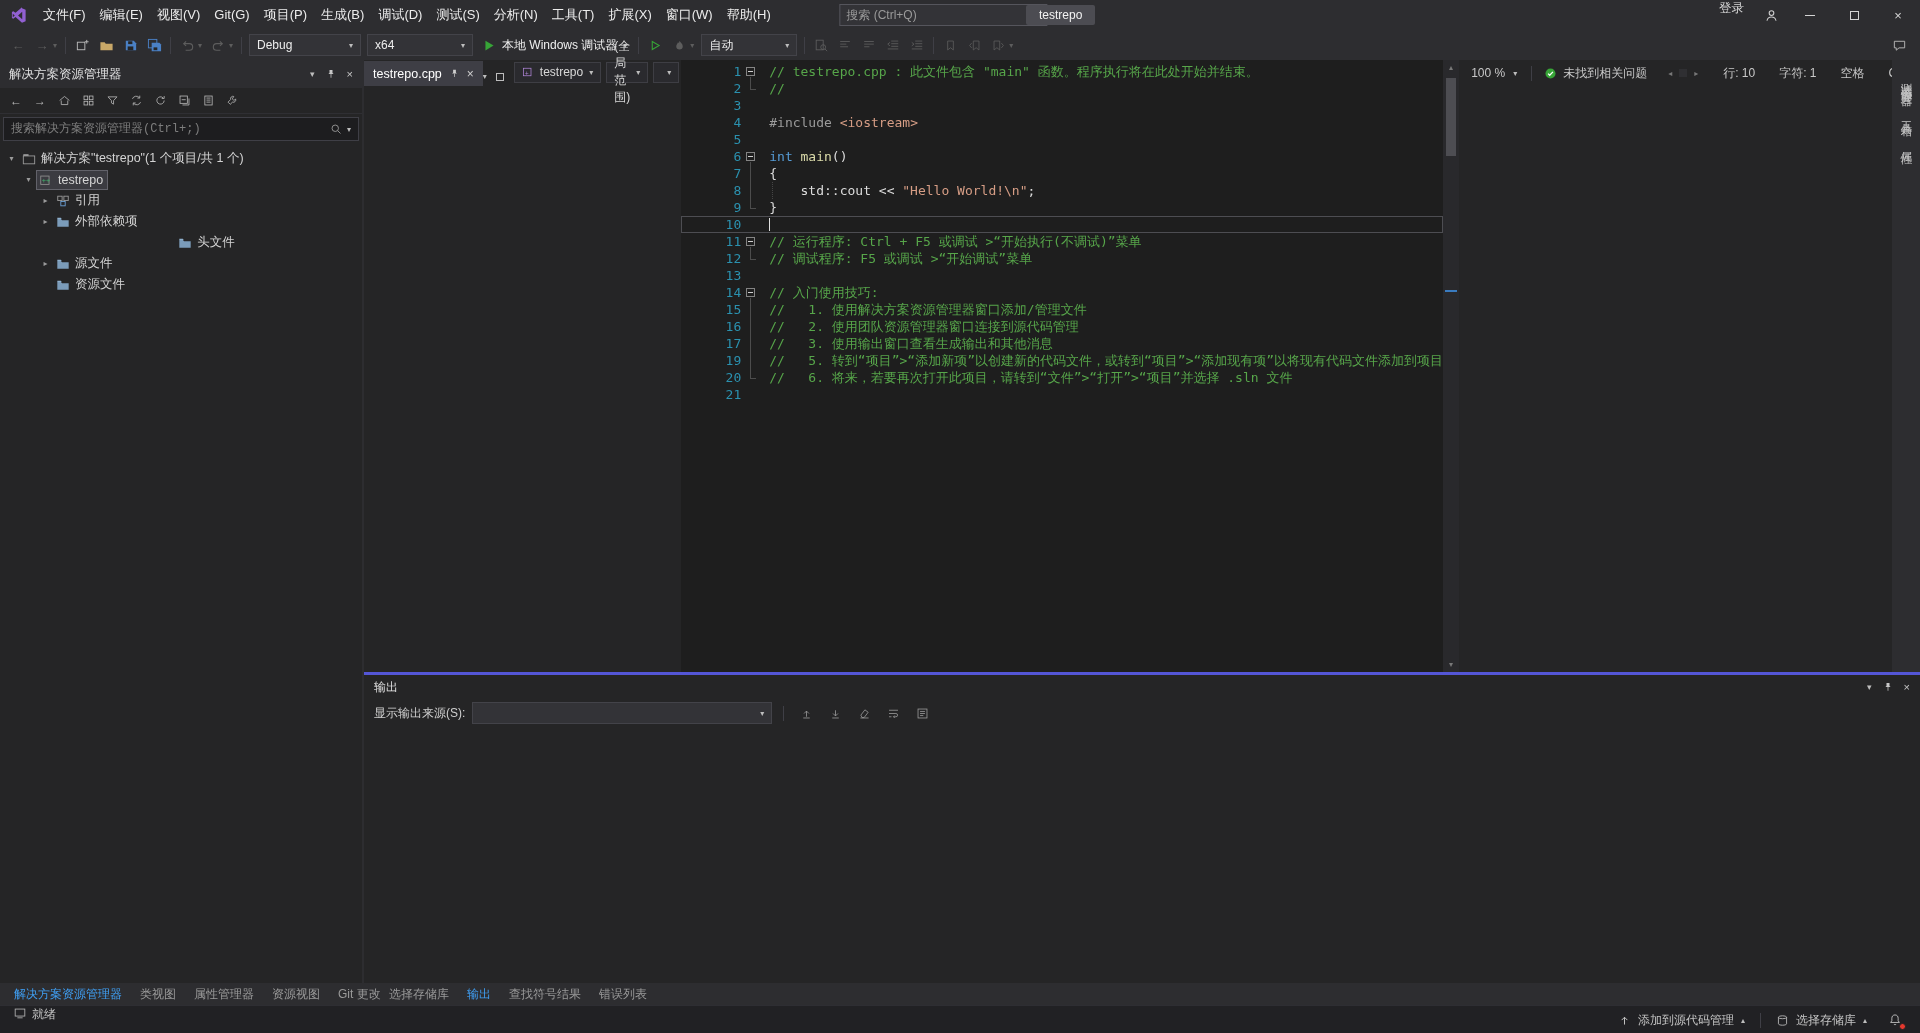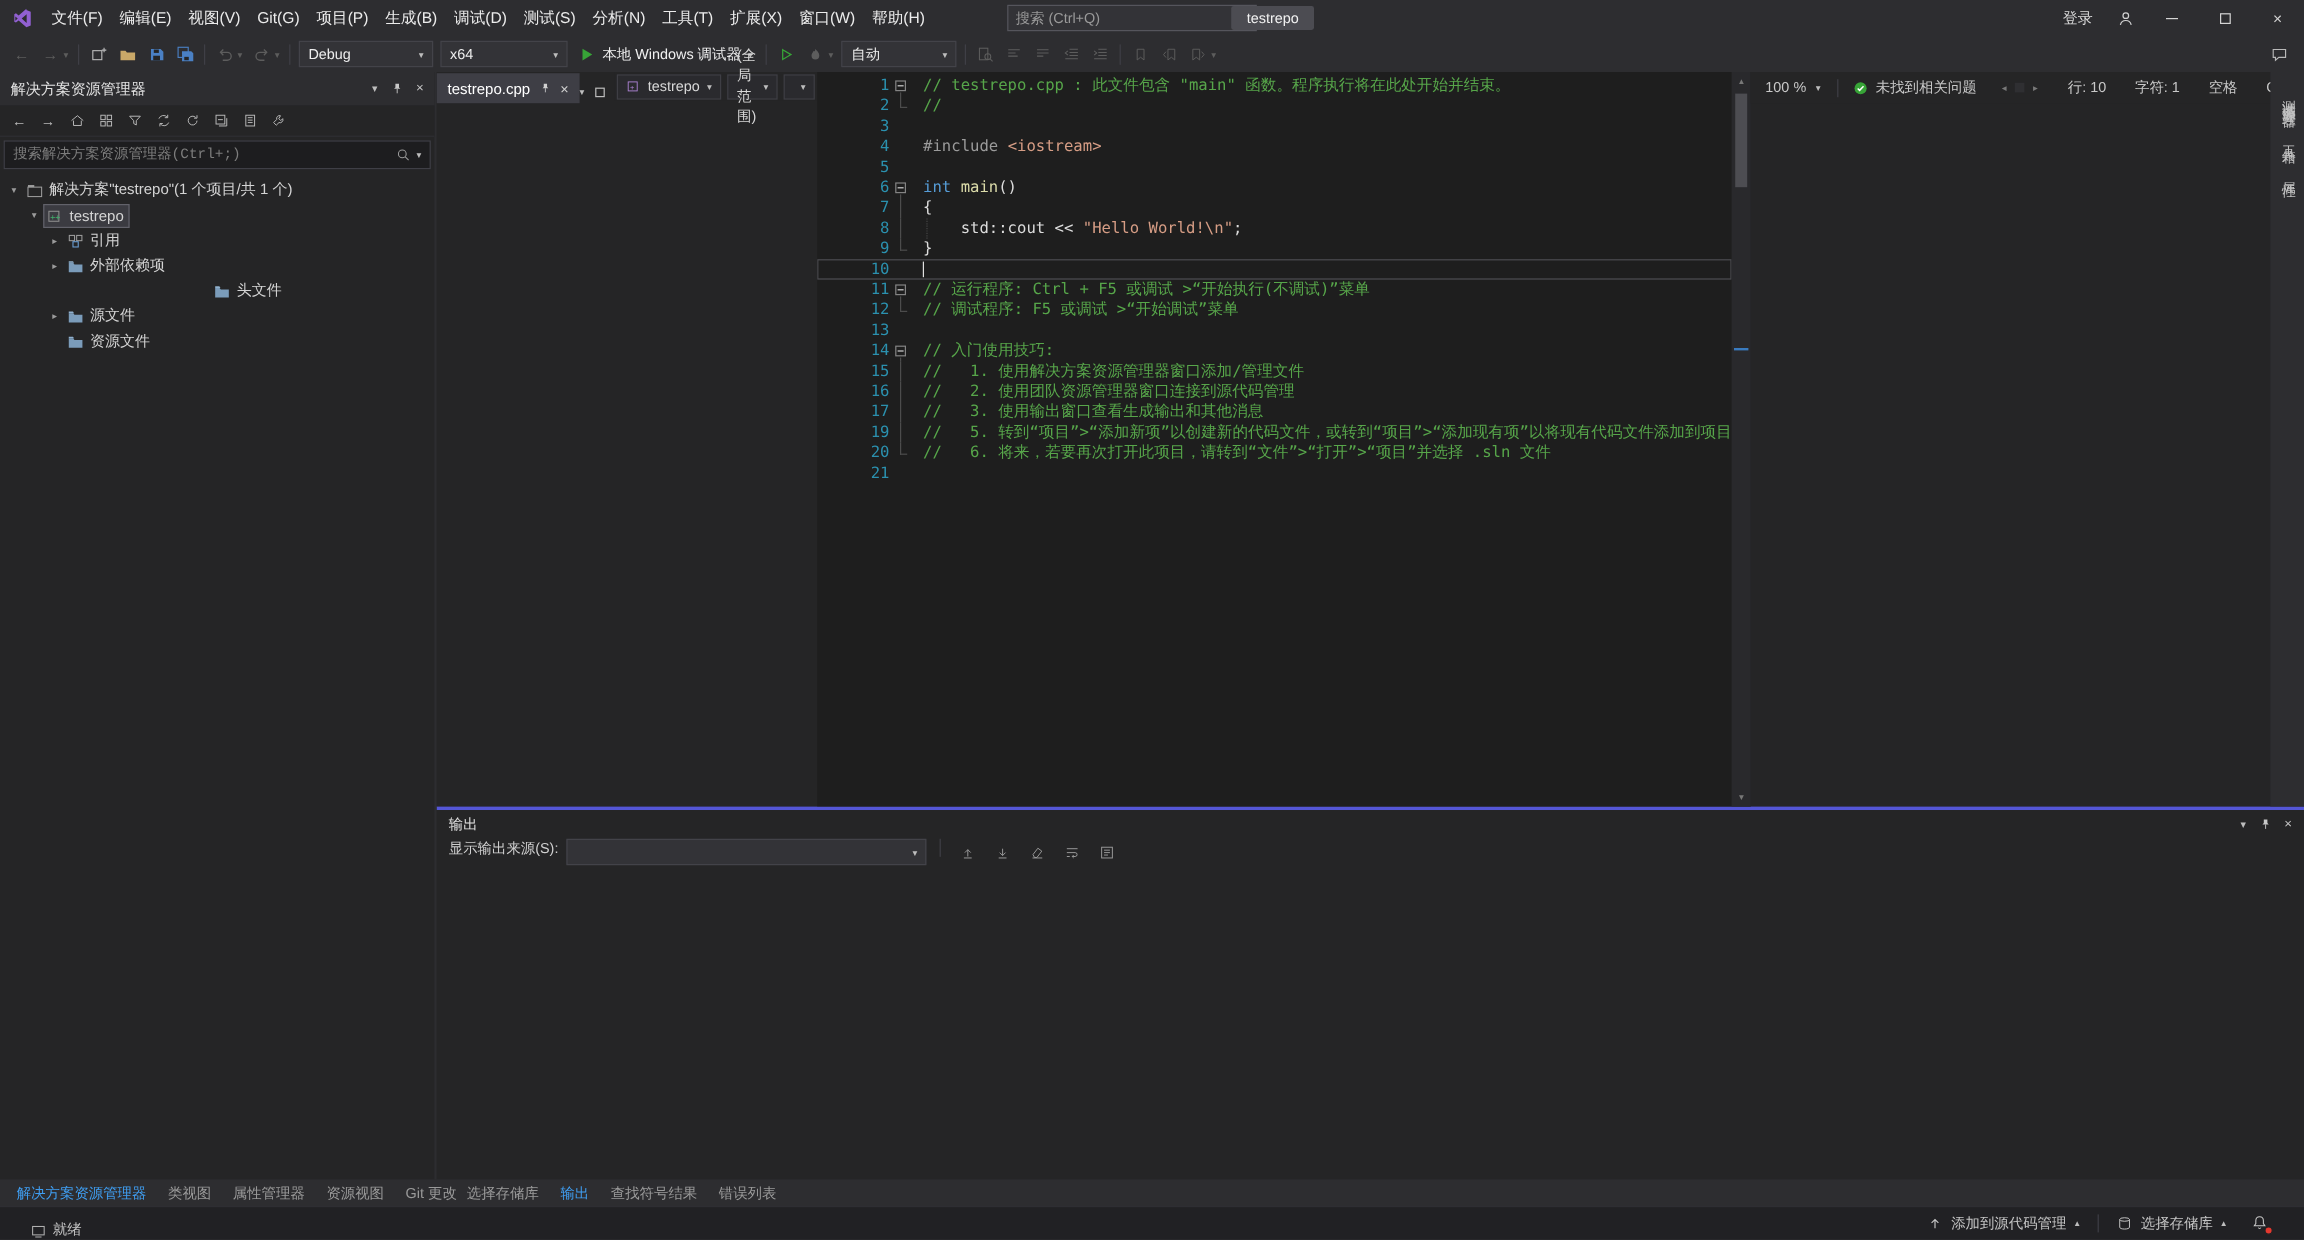--- a/index.html
+++ b/index.html
@@ -16,21 +16,21 @@
 
   
   .titlebar{height:30px;background:#2d2d30;display:flex;align-items:center;position:relative;flex:none}
   .logo{width:36px;display:flex;align-items:center;justify-content:center}
   .menubar{display:flex;height:100%}
   .menu-item{padding:0 7px;line-height:30px;font-size:13px;color:#ececec;white-space:nowrap;cursor:default}
   .tb-search{position:absolute;left:50%;transform:translateX(-58%);top:4px;width:208px;height:22px;background:#333337;border:1px solid #55555c;display:flex;align-items:center;padding:0 6px;gap:4px}
   .tb-search input{flex:1;background:transparent;border:none;outline:none;color:#cfcfcf;font-size:12px;font-family:inherit}
   .tb-search input::placeholder{color:#9a9a9a}
   .tb-sol{position:absolute;left:calc(50% + 66px);top:5px;height:20px;background:#4c4c52;color:#f2f2f2;font-size:12px;display:flex;align-items:center;padding:0 13px;border-radius:2px}
-  .tb-right{margin-left:auto;display:flex;align-items:center;height:100%}
+  .tb-right{margin-left:auto;display:flex;height:100%}
   .signin{font-size:12.5px;color:#dadada;padding:0 10px}
   .personbtn{width:34px;height:100%;display:flex;align-items:center;justify-content:center}
   .win-btn{width:44px;height:100%;display:flex;align-items:center;justify-content:center;color:#d4d4d4;font-size:13px}
   .minbar{width:10px;border-top:1px solid #d4d4d4;display:inline-block}
   .maxbox{width:9px;height:9px;border:1px solid #d4d4d4;display:inline-block}
 
   
   .toolbar{height:30px;background:#2d2d30;display:flex;align-items:center;padding:0 6px;flex:none}
   .tbtn{width:24px;height:26px;display:flex;align-items:center;justify-content:center;color:#b9b9b9;font-size:13px}
   .tbtn.xs{width:12px;font-size:8px;margin-left:-5px}
@@ -112,34 +112,34 @@
   .hscroll{flex:1;display:flex;align-items:center;margin:0 8px;gap:2px;min-width:40px}
   .hscroll .harr{color:#787878;font-size:8px;width:14px;text-align:center}
   .htrack{flex:1;height:8px;background:#2f2f32}
   .stat{padding:0 12px;white-space:nowrap}
 
   .hsplit{height:3px;flex:none;background:var(--splitter-accent)}
 
   
   .outpanel{flex:1;display:flex;flex-direction:column;background:#252526;min-height:0}
   .out-header{height:24px;display:flex;align-items:center;padding:0 10px;font-size:12px;color:#e0e0e0}
-  .out-tools{height:28px;display:flex;padding:0 10px;font-size:12px;color:#cfcfcf;gap:7px}
+  .out-tools{height:28px;display:flex;align-items:center;padding:0 10px;font-size:12px;color:#cfcfcf;gap:7px}
   .out-combo{width:300px;height:22px;background:#333337;border:1px solid #434349;display:flex;align-items:center;justify-content:space-between;padding:0 7px}
   .obtn{width:22px;height:22px;display:flex;align-items:center;justify-content:center;color:#9a9a9a}
   .out-body{flex:1}
 
   
   .docktabs{height:22px;flex:none;background:#2d2d30;display:flex;align-items:center;font-size:12px}
   .dt-left{width:368px;flex:none;display:flex;padding-left:5px}
   .dt-bottom{display:flex;padding-left:12px}
   .dtab{padding:0 9px;color:#9a9a9a;line-height:22px;white-space:nowrap}
   .dtab.active{color:var(--active-tab-blue)}
 
   
-  .statusbar{height:28px;flex:none;background:#212124;border-top:1px solid #2e2e33;display:flex;align-items:flex-end;padding:0 20px;font-size:12px;color:#c5c5c5}
+  .statusbar{height:28px;flex:none;background:#212124;border-top:1px solid #2e2e33;display:flex;align-items:flex-start;padding:0 8px;font-size:12px;color:#c5c5c5}
   .sb-icon{width:24px;display:flex;justify-content:center;color:#b0b0b0}
   .sb-right{margin-left:auto;display:flex;align-items:center}
   .sb-item{display:flex;align-items:center;gap:7px;padding:0 11px;height:28px;white-space:nowrap}
   .sb-item .arr{font-size:8px}
   .sb-bell{position:relative;width:34px;height:28px;display:flex;align-items:center;justify-content:center}
   .dot{position:absolute;right:6px;bottom:4px;width:7px;height:7px;border-radius:50%;background:var(--notification-red);border:1px solid #212124}
 </style>
 </head>
 <body>
 

